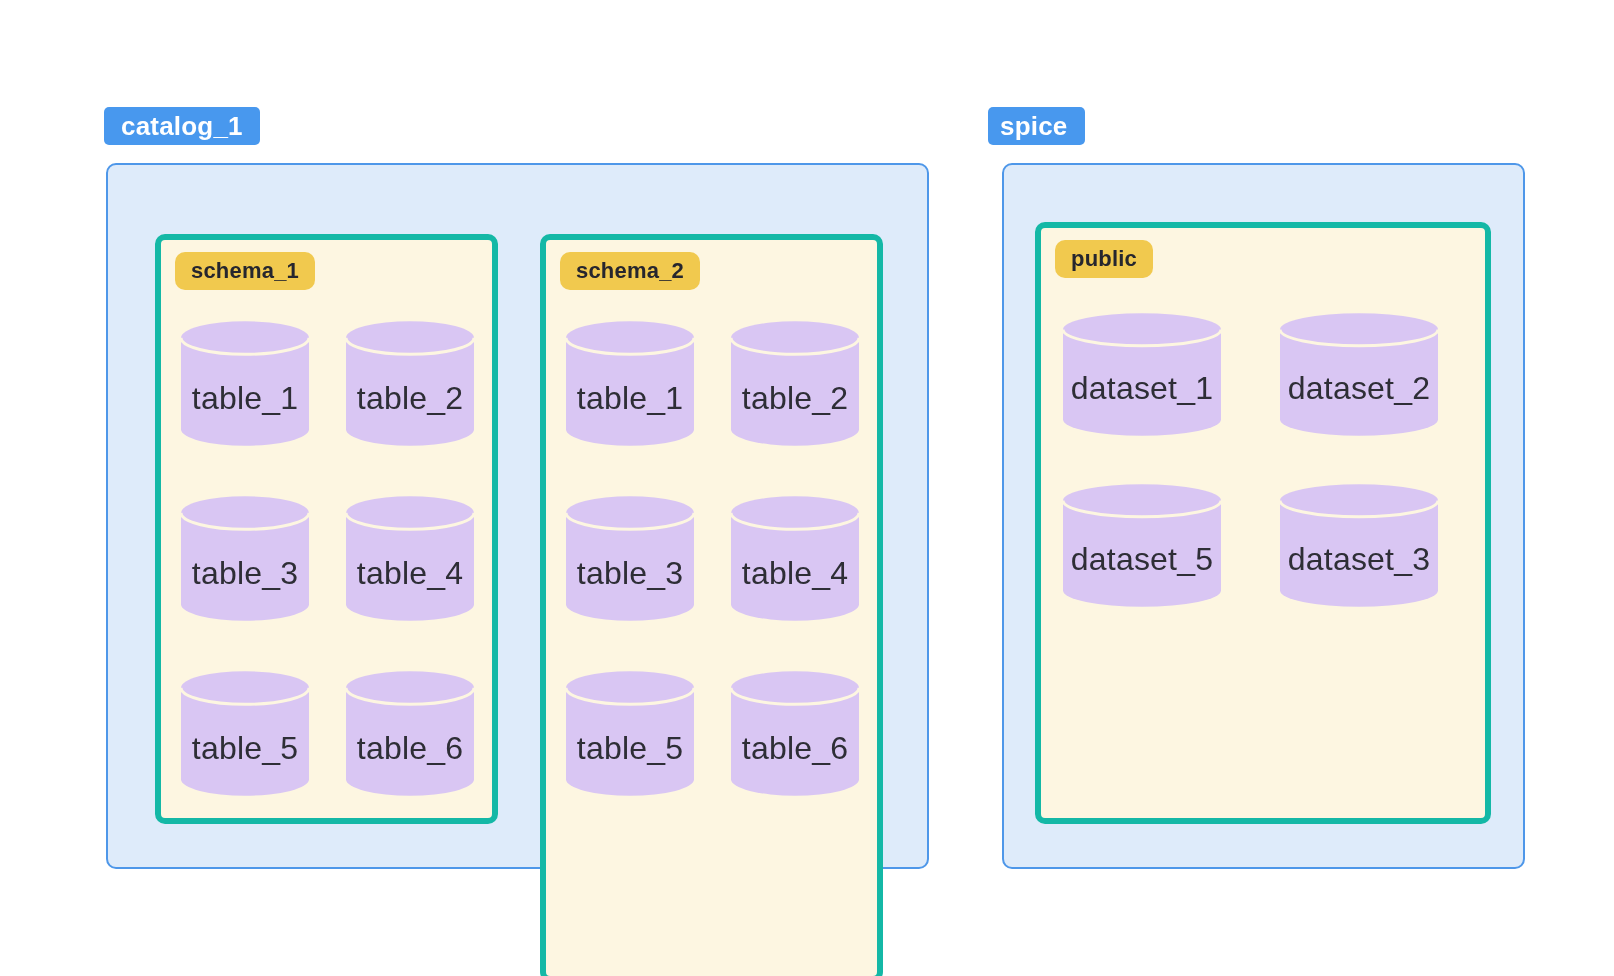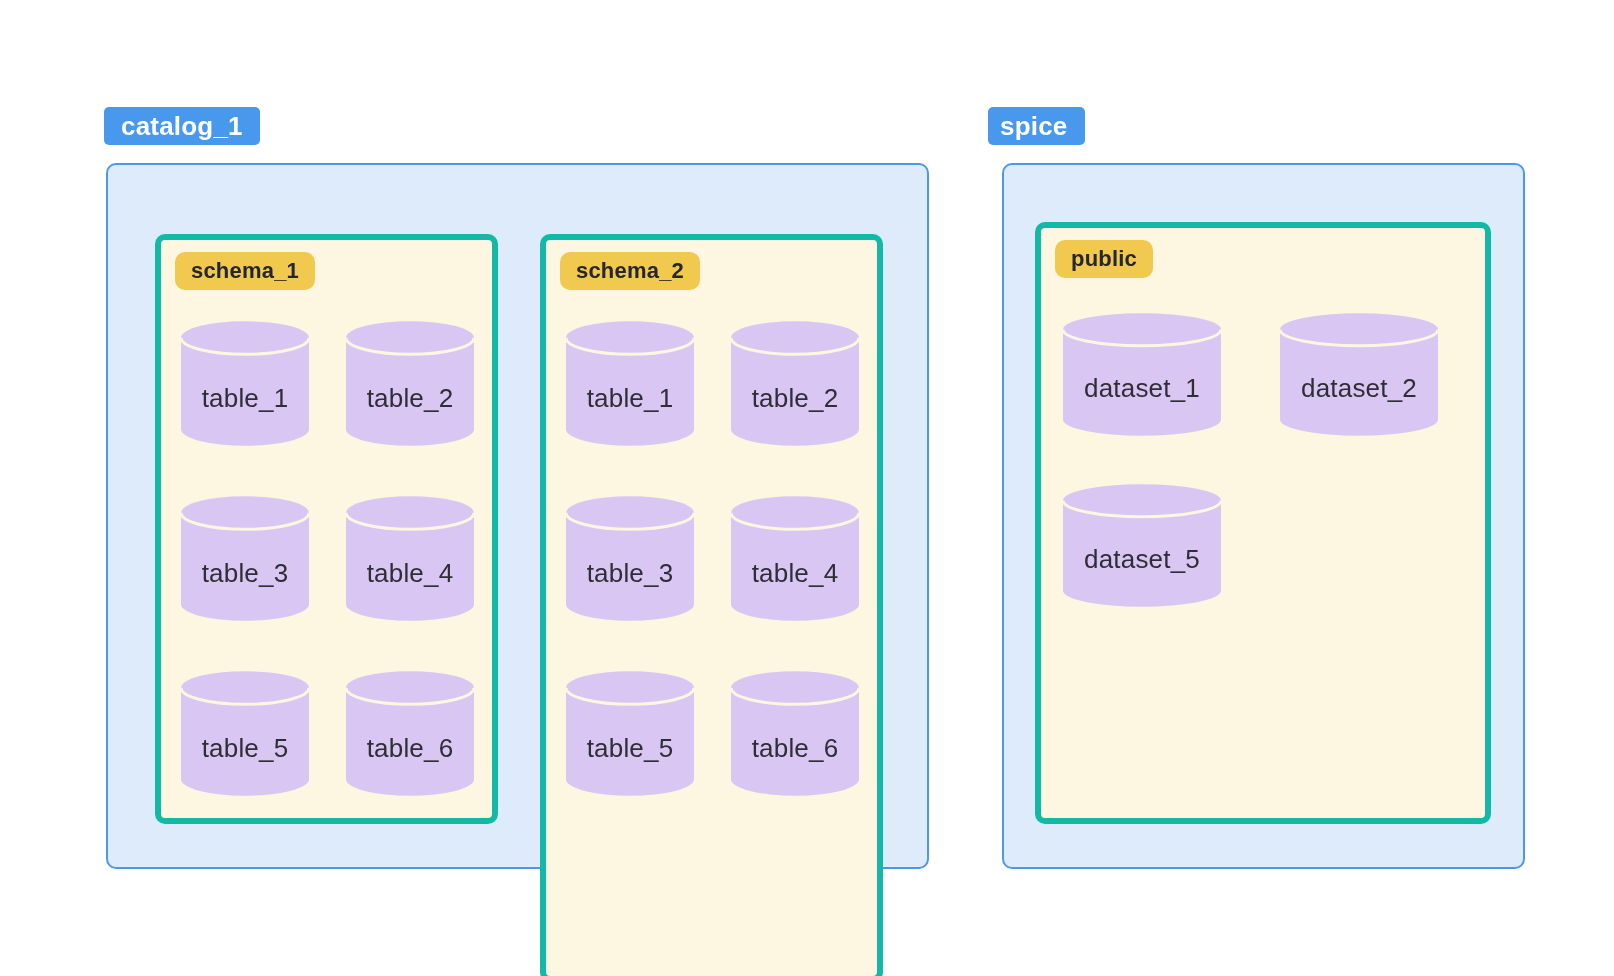--- a/index.html
+++ b/index.html
@@ -50,21 +50,21 @@
 
   .cylinder{position:relative;}
   .table-grid .cylinder{width:128px;height:127px;}
   .dataset-grid .cylinder{width:158px;height:125px;}
   .cylinder svg{display:block;width:100%;height:100%;}
   .cyl-body{fill:#D9C6F3;}
   .cyl-gap{fill:none;stroke:#FDF6E1;stroke-width:3;vector-effect:non-scaling-stroke;}
   .cyl-label{
     position:absolute;left:0;right:0;top:27%;bottom:4%;
     display:flex;align-items:center;justify-content:center;
-    font-size:26px;font-weight:500;color:#2E2E36;letter-spacing:0.2px;
+    font-size:32px;font-weight:500;color:#2E2E36;letter-spacing:0.2px;
     white-space:nowrap;
   }
 </style>
 </head>
 <body>
 
 <div>
 
   <div class="group-badge" id="catalog-badge">catalog_1</div>
 
@@ -207,19 +207,26 @@
         </div>
 
         <div class="cylinder">
           <svg viewBox="0 0 100 100" preserveAspectRatio="none" aria-hidden="true">
             <path class="cyl-body" d="M0,14 A50,13 0 0 1 100,14 L100,86 A50,13 0 0 1 0,86 Z"></path>
             <path class="cyl-gap" d="M0,14 A50,13 0 0 0 100,14"></path>
           </svg>
           <div class="cyl-label">dataset_5</div>
         </div>
 
+        <div class="cylinder">
+          <svg viewBox="0 0 100 100" preserveAspectRatio="none" aria-hidden="true">
+            <path class="cyl-body" d="M0,14 A50,13 0 0 1 100,14 L100,86 A50,13 0 0 1 0,86 Z"></path>
+            <path class="cyl-gap" d="M0,14 A50,13 0 0 0 100,14"></path>
+          </svg>
+          <div class="cyl-label">dataset_3</div>
+        </div>
 
 
       </div>
     </div>
   </div>
 
 </div>
 
 </body></html>

